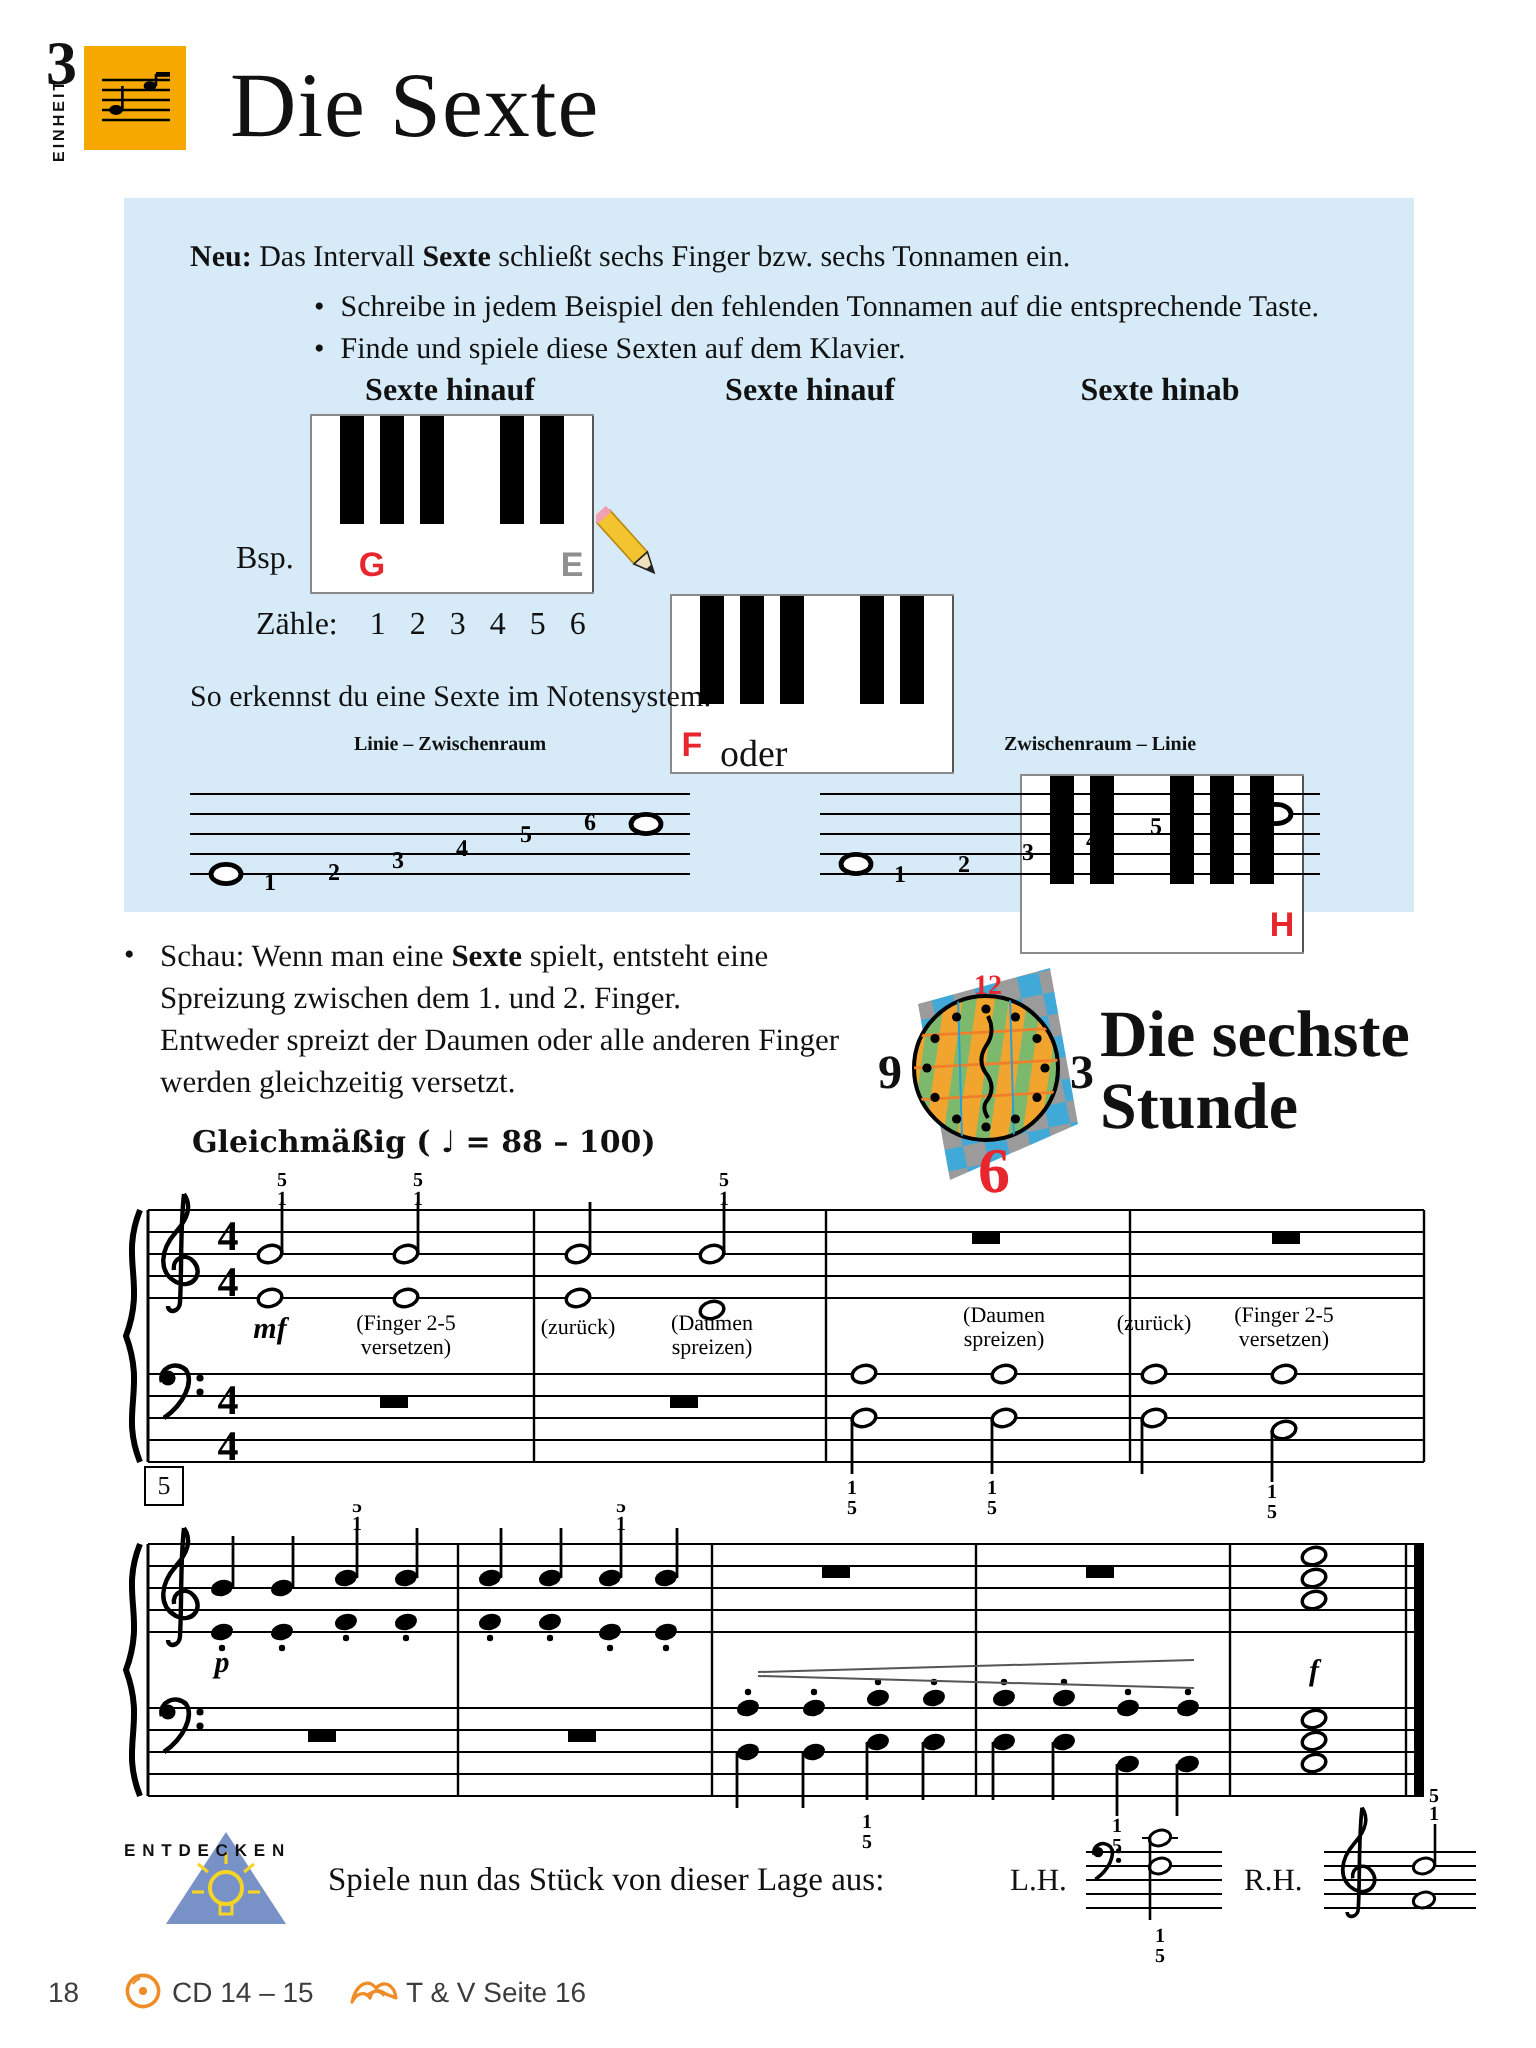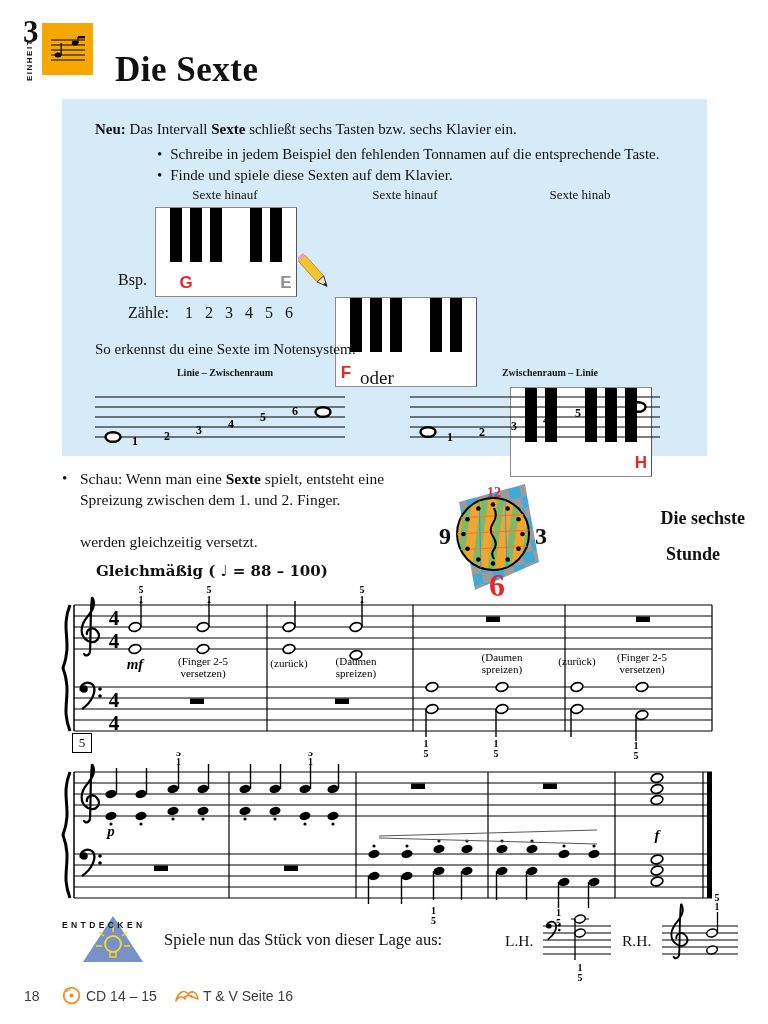--- a/index.html
+++ b/index.html
@@ -5,28 +5,28 @@
   html,body{margin:0;padding:0;background:#ffffff;}
   .page{position:relative;width:768px;height:1024px;background:#fff;overflow:hidden;
         font-family:"Liberation Serif",serif;color:#111;}
   .abs{position:absolute;}
 
   
   .unit-num{font-family:"Liberation Serif",serif;font-weight:bold;font-size:31px;line-height:1;}
   .unit-label{writing-mode:vertical-rl;transform:rotate(180deg);font-family:"Liberation Sans",sans-serif;
               font-weight:bold;font-size:8px;letter-spacing:1.5px;}
   .unit-box{background:#f6a800;width:51px;height:52px;display:flex;align-items:center;justify-content:center;}
-  .page-title{font-weight:bold;font-size:35px;letter-spacing:.5px;margin-top:24px;}
+  .page-title{font-weight:normal;font-size:46px;letter-spacing:.5px;}
 
   
   .panel{background:#d6ebf7;width:645px;height:357px;}
   .neu{font-size:15px;}
   .bullet-line{font-size:15px;}
   .bullet-line::before{content:"•";margin-right:8px;}
-  .kb-title{font-weight:normal;font-size:13px;text-align:center;width:140px;}
+  .kb-title{font-weight:bold;font-size:16px;text-align:center;width:140px;}
   .kb{position:relative;width:140px;height:88px;background:#fff;border:1px solid #8a8a8a;}
   .kb .wk{position:absolute;top:0;bottom:0;width:20px;border-right:1px solid #555;background:#fff;}
   .kb .wk:last-of-type{border-right:none;}
   .kb .bk{position:absolute;top:0;width:12px;height:54px;background:#000;z-index:2;}
   .kb .klabel{position:absolute;bottom:3px;left:0;width:100%;text-align:center;
               font-family:"Liberation Sans",sans-serif;font-weight:bold;font-size:17px;}
   .klabel[data-color="red"]{color:#e8262d;}
   .klabel[data-color="gray"]{color:#8f8f8f;}
   .bsp{font-size:16px;}
   .zaehle{font-size:16px;display:flex;align-items:flex-start;font-family:Liberation Serif, serif;}
@@ -34,21 +34,21 @@
   .zaehle .zl{margin-right:10px;}
   .ns-heading{font-size:15px;}
   .ns-label{font-weight:bold;font-size:10px;}
   .ns-or{font-size:19px;}
 
   
   .schau{font-size:15.5px;line-height:21px;width:385px;}
   .schau b{font-weight:bold;}
   .schau-bullet{font-size:15px;}
 
-  .stunde{font-weight:bold;font-size:18px;line-height:36px;text-align:right;width:195px;}
+  .stunde{font-weight:bold;font-size:33px;line-height:36px;text-align:left;width:195px;}
   .stunde .l2{margin-right:25px;}
 
   .tempo{font-weight:bold;font-size:15px;font-family:"DejaVu Serif","Liberation Serif",serif;}
   .m-box{width:18px;height:18px;border:1.3px solid #000;font-size:13px;display:flex;
          align-items:center;justify-content:center;background:#fff;}
 
   
   text{font-family:"Liberation Serif",serif;}
   .t-ann{font-size:11px;}
   .t-fing{font-size:10px;font-weight:bold;}
@@ -80,21 +80,21 @@
       <ellipse cx="27" cy="11" rx="3.2" ry="2.4" fill="#000"></ellipse>
       <line x1="30" y1="11" x2="30" y2="5" stroke="#000" stroke-width="1.3"></line>
       <rect x="30" y="4" width="7" height="2.4" fill="#000"></rect>
     </svg>
   </div>
   <div class="abs page-title" style="left:115px;top:26px;">Die Sexte</div>
 
   <div class="abs panel" style="left:62px;top:99px;">
 
     <div class="abs neu" style="left:33px;top:22px;">
-      <b>Neu:</b><span> Das Intervall </span><b>Sexte</b><span> schließt sechs Tasten bzw. sechs Klavier ein.</span>
+      <b>Neu:</b><span> Das Intervall </span><b>Sexte</b><span> schließt sechs Finger bzw. sechs Tonnamen ein.</span>
     </div>
     <div class="abs bullet-line" style="left:95px;top:47px;">Schreibe in jedem Beispiel den fehlenden Tonnamen auf die entsprechende Taste.</div>
     <div class="abs bullet-line" style="left:95px;top:68px;">Finde und spiele diese Sexten auf dem Klavier.</div>
 
     <div class="abs kb-title" style="left:93px;top:88px;">Sexte hinauf</div>
     <div class="abs kb" style="left:93px;top:108px;">
       <div class="wk" style="left:0">
           <span class="klabel" data-color=""></span>
         </div>
       <div class="wk" style="left:20px">
@@ -230,21 +230,21 @@
       <text class="t-num" x="168" y="28" text-anchor="middle">5</text>
       <text class="t-num" x="200" y="22" text-anchor="middle">6</text>
       <ellipse cx="228" cy="18" rx="7.5" ry="4.8" fill="#fff" stroke="#000" stroke-width="2.4"></ellipse>
     </svg>
   </div>
 
   <div class="abs schau-bullet" style="left:62px;top:470px;">•</div>
   <div class="abs schau" style="left:80px;top:468px;">
     <span>Schau: Wenn man eine </span><b>Sexte</b><span> spielt, entsteht eine</span><br>
     <span>Spreizung zwischen dem 1. und 2. Finger.</span><br>
-    <br>
+    <span>Entweder spreizt der Daumen oder alle anderen Finger</span><br>
     <span>werden gleichzeitig versetzt.</span>
   </div>
 
   <svg class="abs" style="left:437px;top:470px;" width="114" height="128" viewBox="0 0 114 128">
     <defs>
       <pattern id="chk" width="22" height="22" patternUnits="userSpaceOnUse" patternTransform="rotate(-12)">
         <rect width="22" height="22" fill="#41a9d8"></rect>
         <rect width="11" height="11" fill="#9b9b9b"></rect>
         <rect x="11" y="11" width="11" height="11" fill="#9b9b9b"></rect>
       </pattern>

